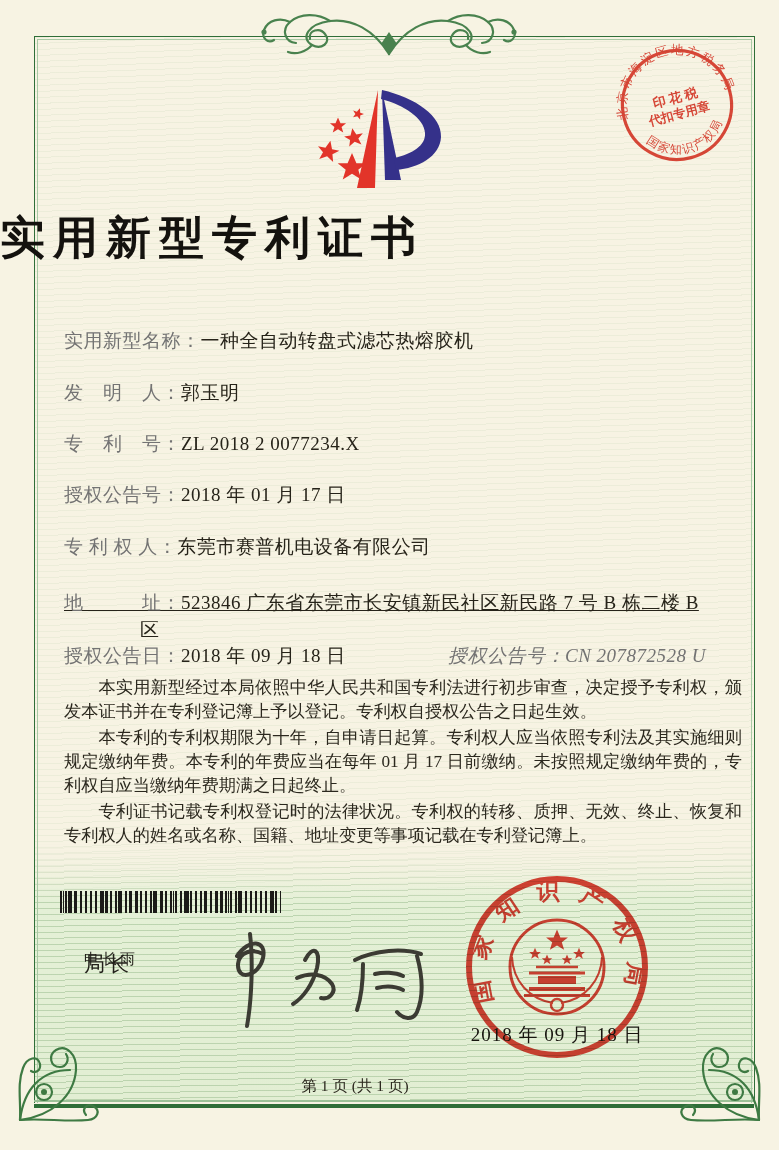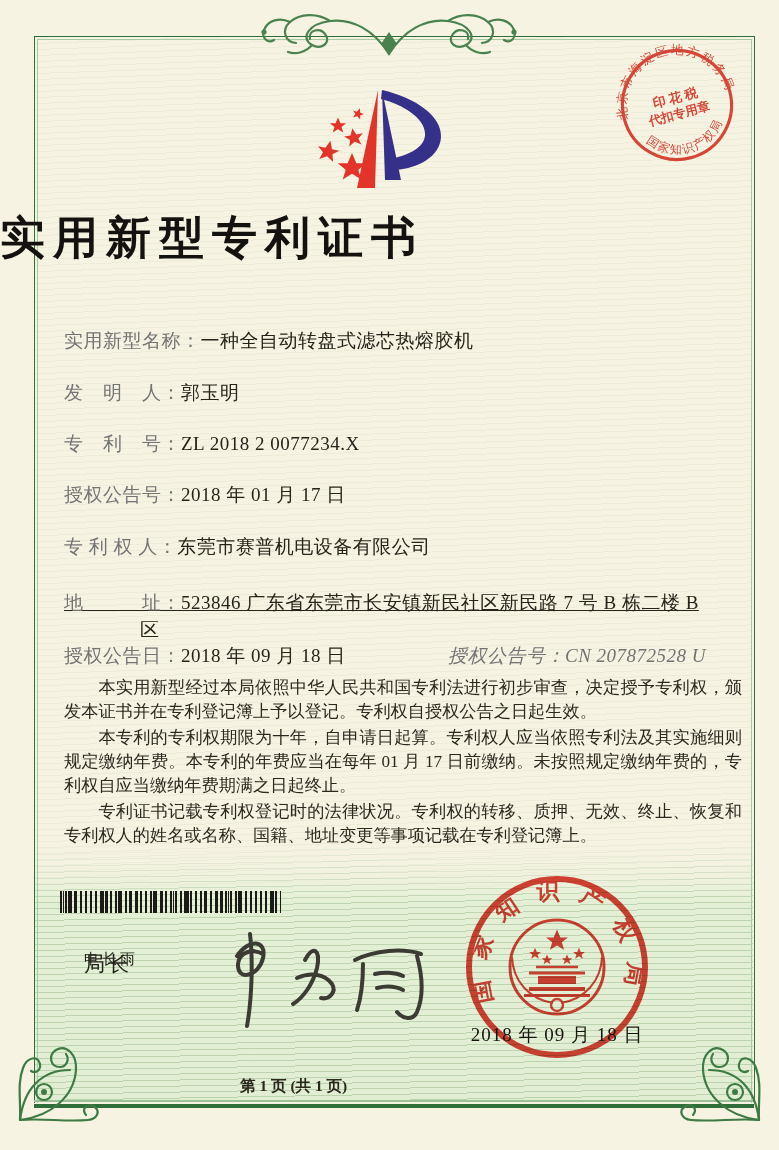--- a/index.html
+++ b/index.html
@@ -57,21 +57,21 @@
       repeating-linear-gradient(90deg,rgba(0,0,0,0) 0 8px,#1b1a17 8px 10px,rgba(0,0,0,0) 10px 17px);
   }
   .sig-title{position:absolute;left:84px;top:950px;font-size:21px;letter-spacing:3px;color:#22201a;}
   .sig-name{position:absolute;left:84px;top:950px;font-size:15px;letter-spacing:3px;color:#22201a;}
   .signature{position:absolute;left:175px;top:926px;}
   .seal{position:absolute;left:460px;top:870px;opacity:.93;}
   .seal-date{
     position:absolute;left:460px;top:1022px;width:194px;text-align:center;
     font-size:19px;letter-spacing:1px;color:#17150f;z-index:5;
   }
-  .footer{position:absolute;left:240px;top:1076px;width:230px;font-size:15.5px;color:#2b281e;font-weight:bold;}
+  .footer{position:absolute;left:240px;top:1076px;width:230px;text-align:center;font-size:15.5px;color:#2b281e;}
 </style>
 </head>
 <body>
 
 <div class="page">
 
   <div class="texture"></div>
   <div class="green-band"></div>
   <div class="frame"></div>
   <div class="bottom-rule">

